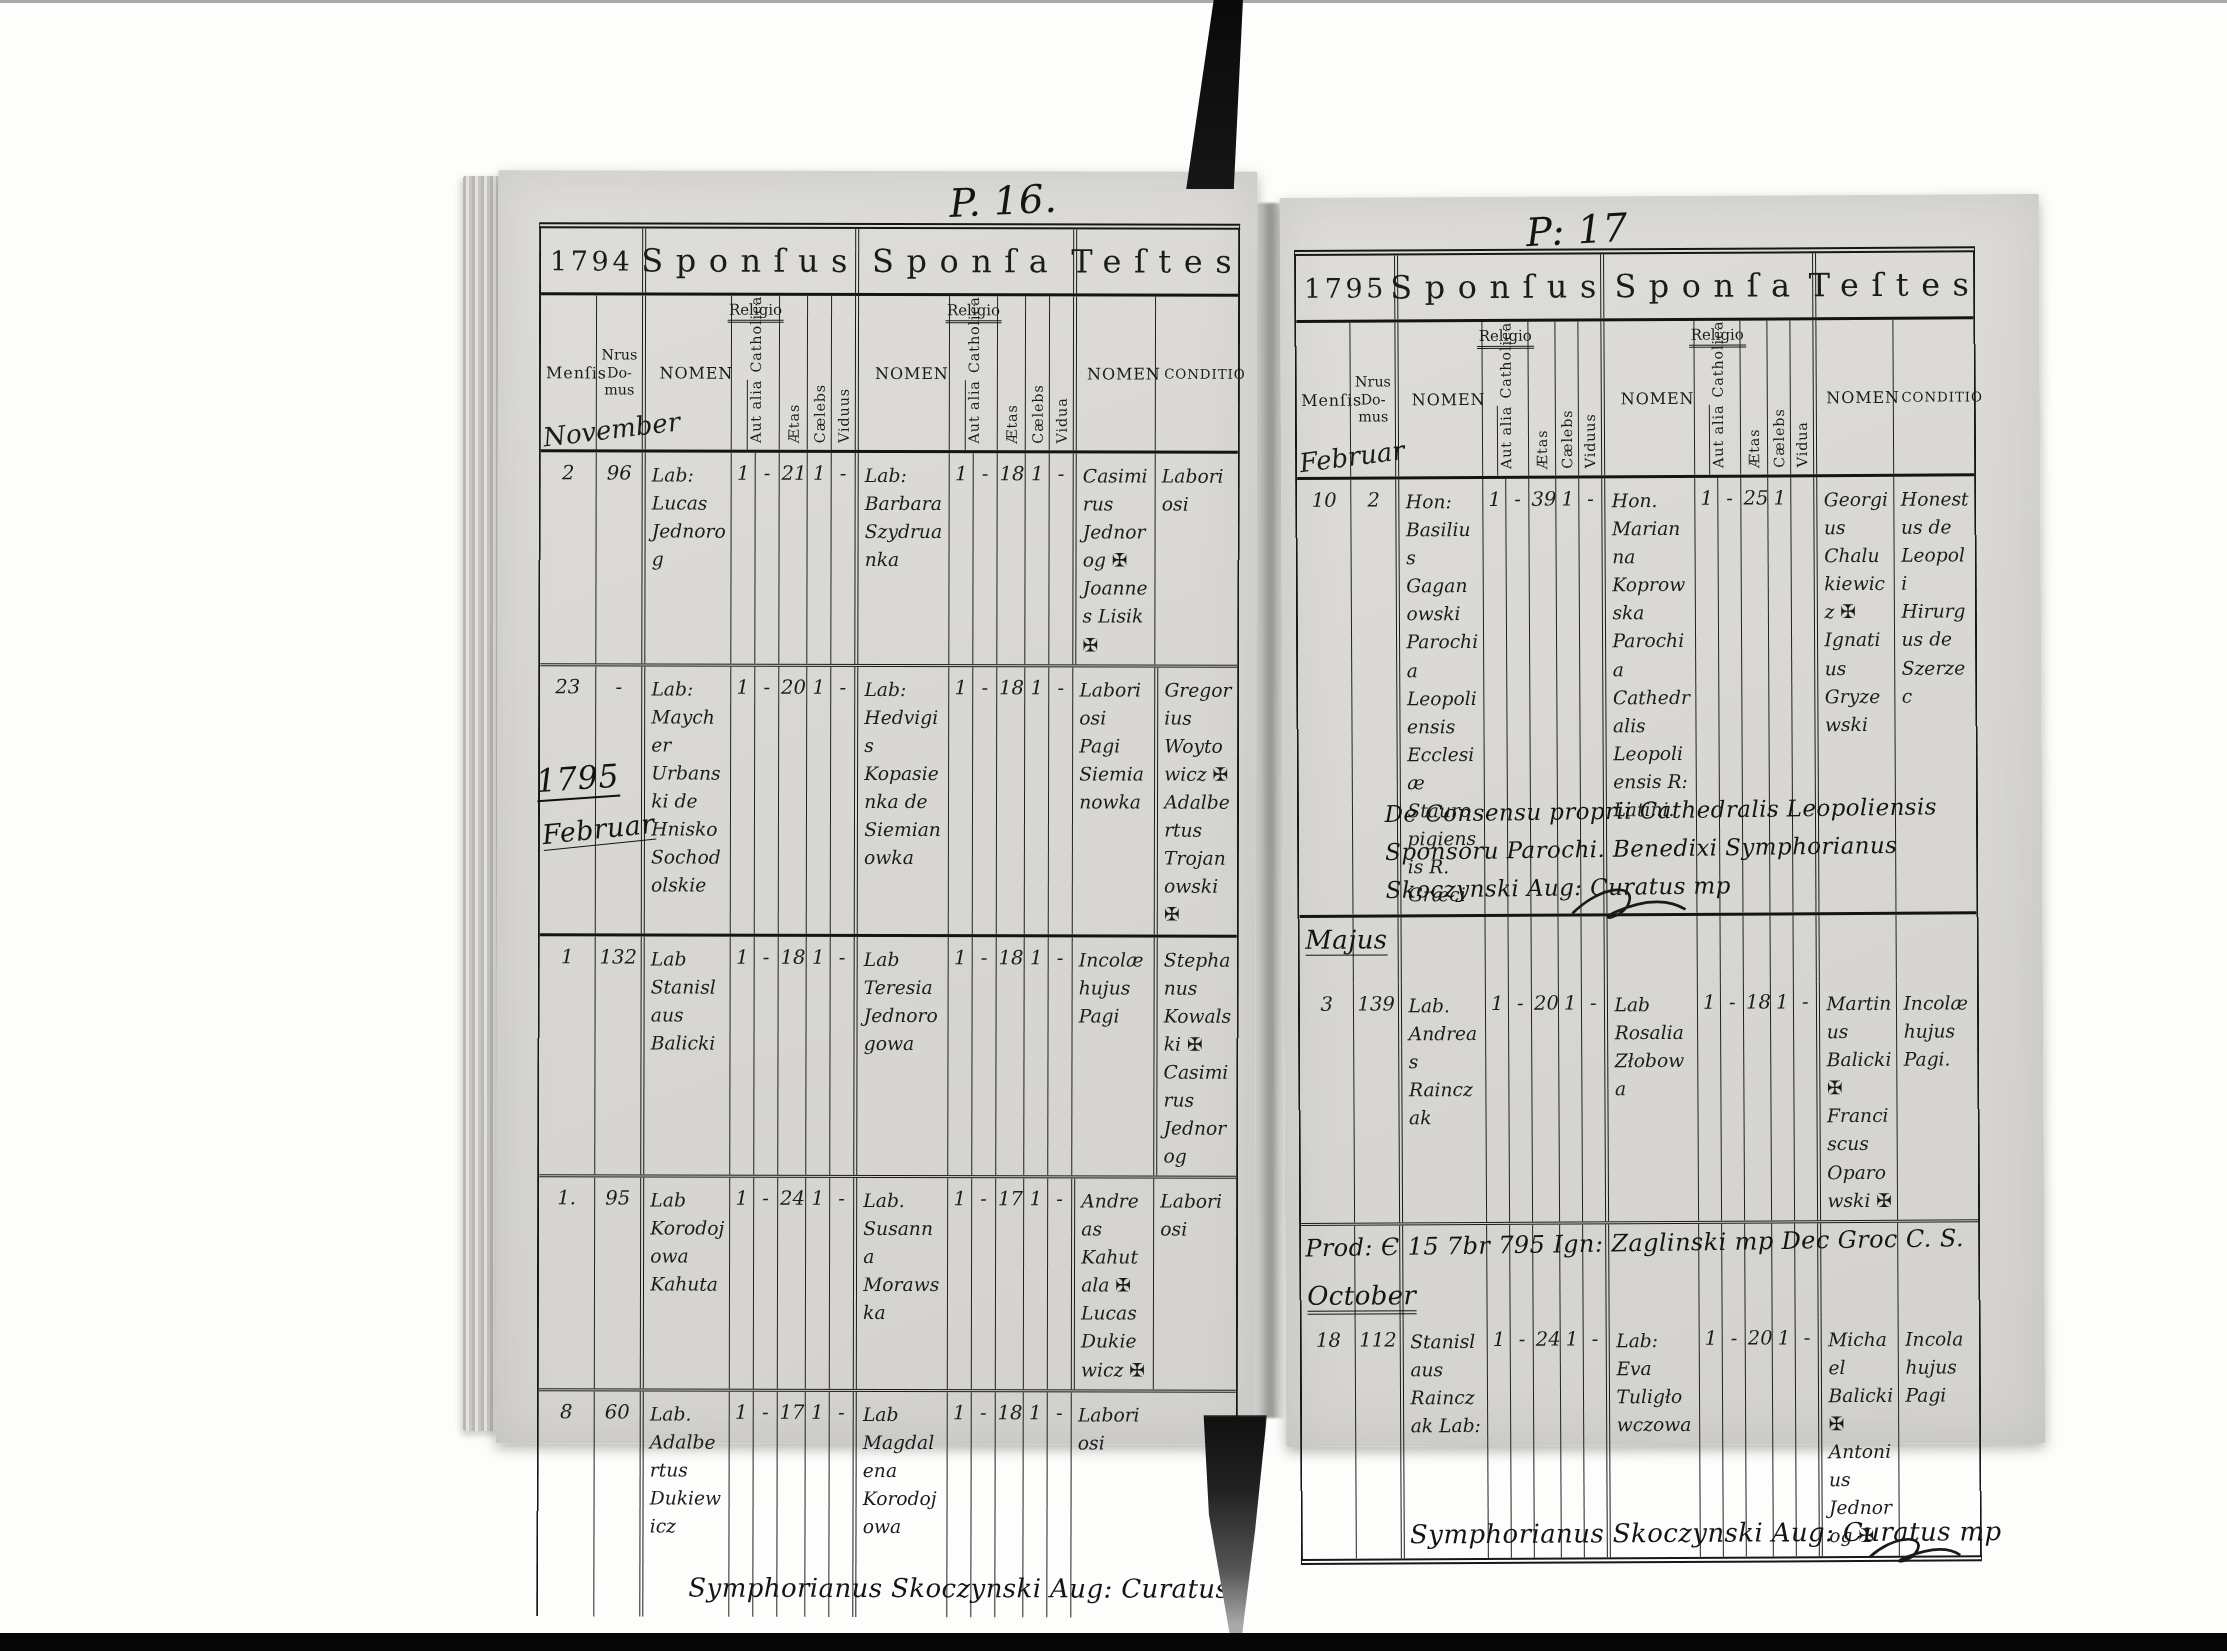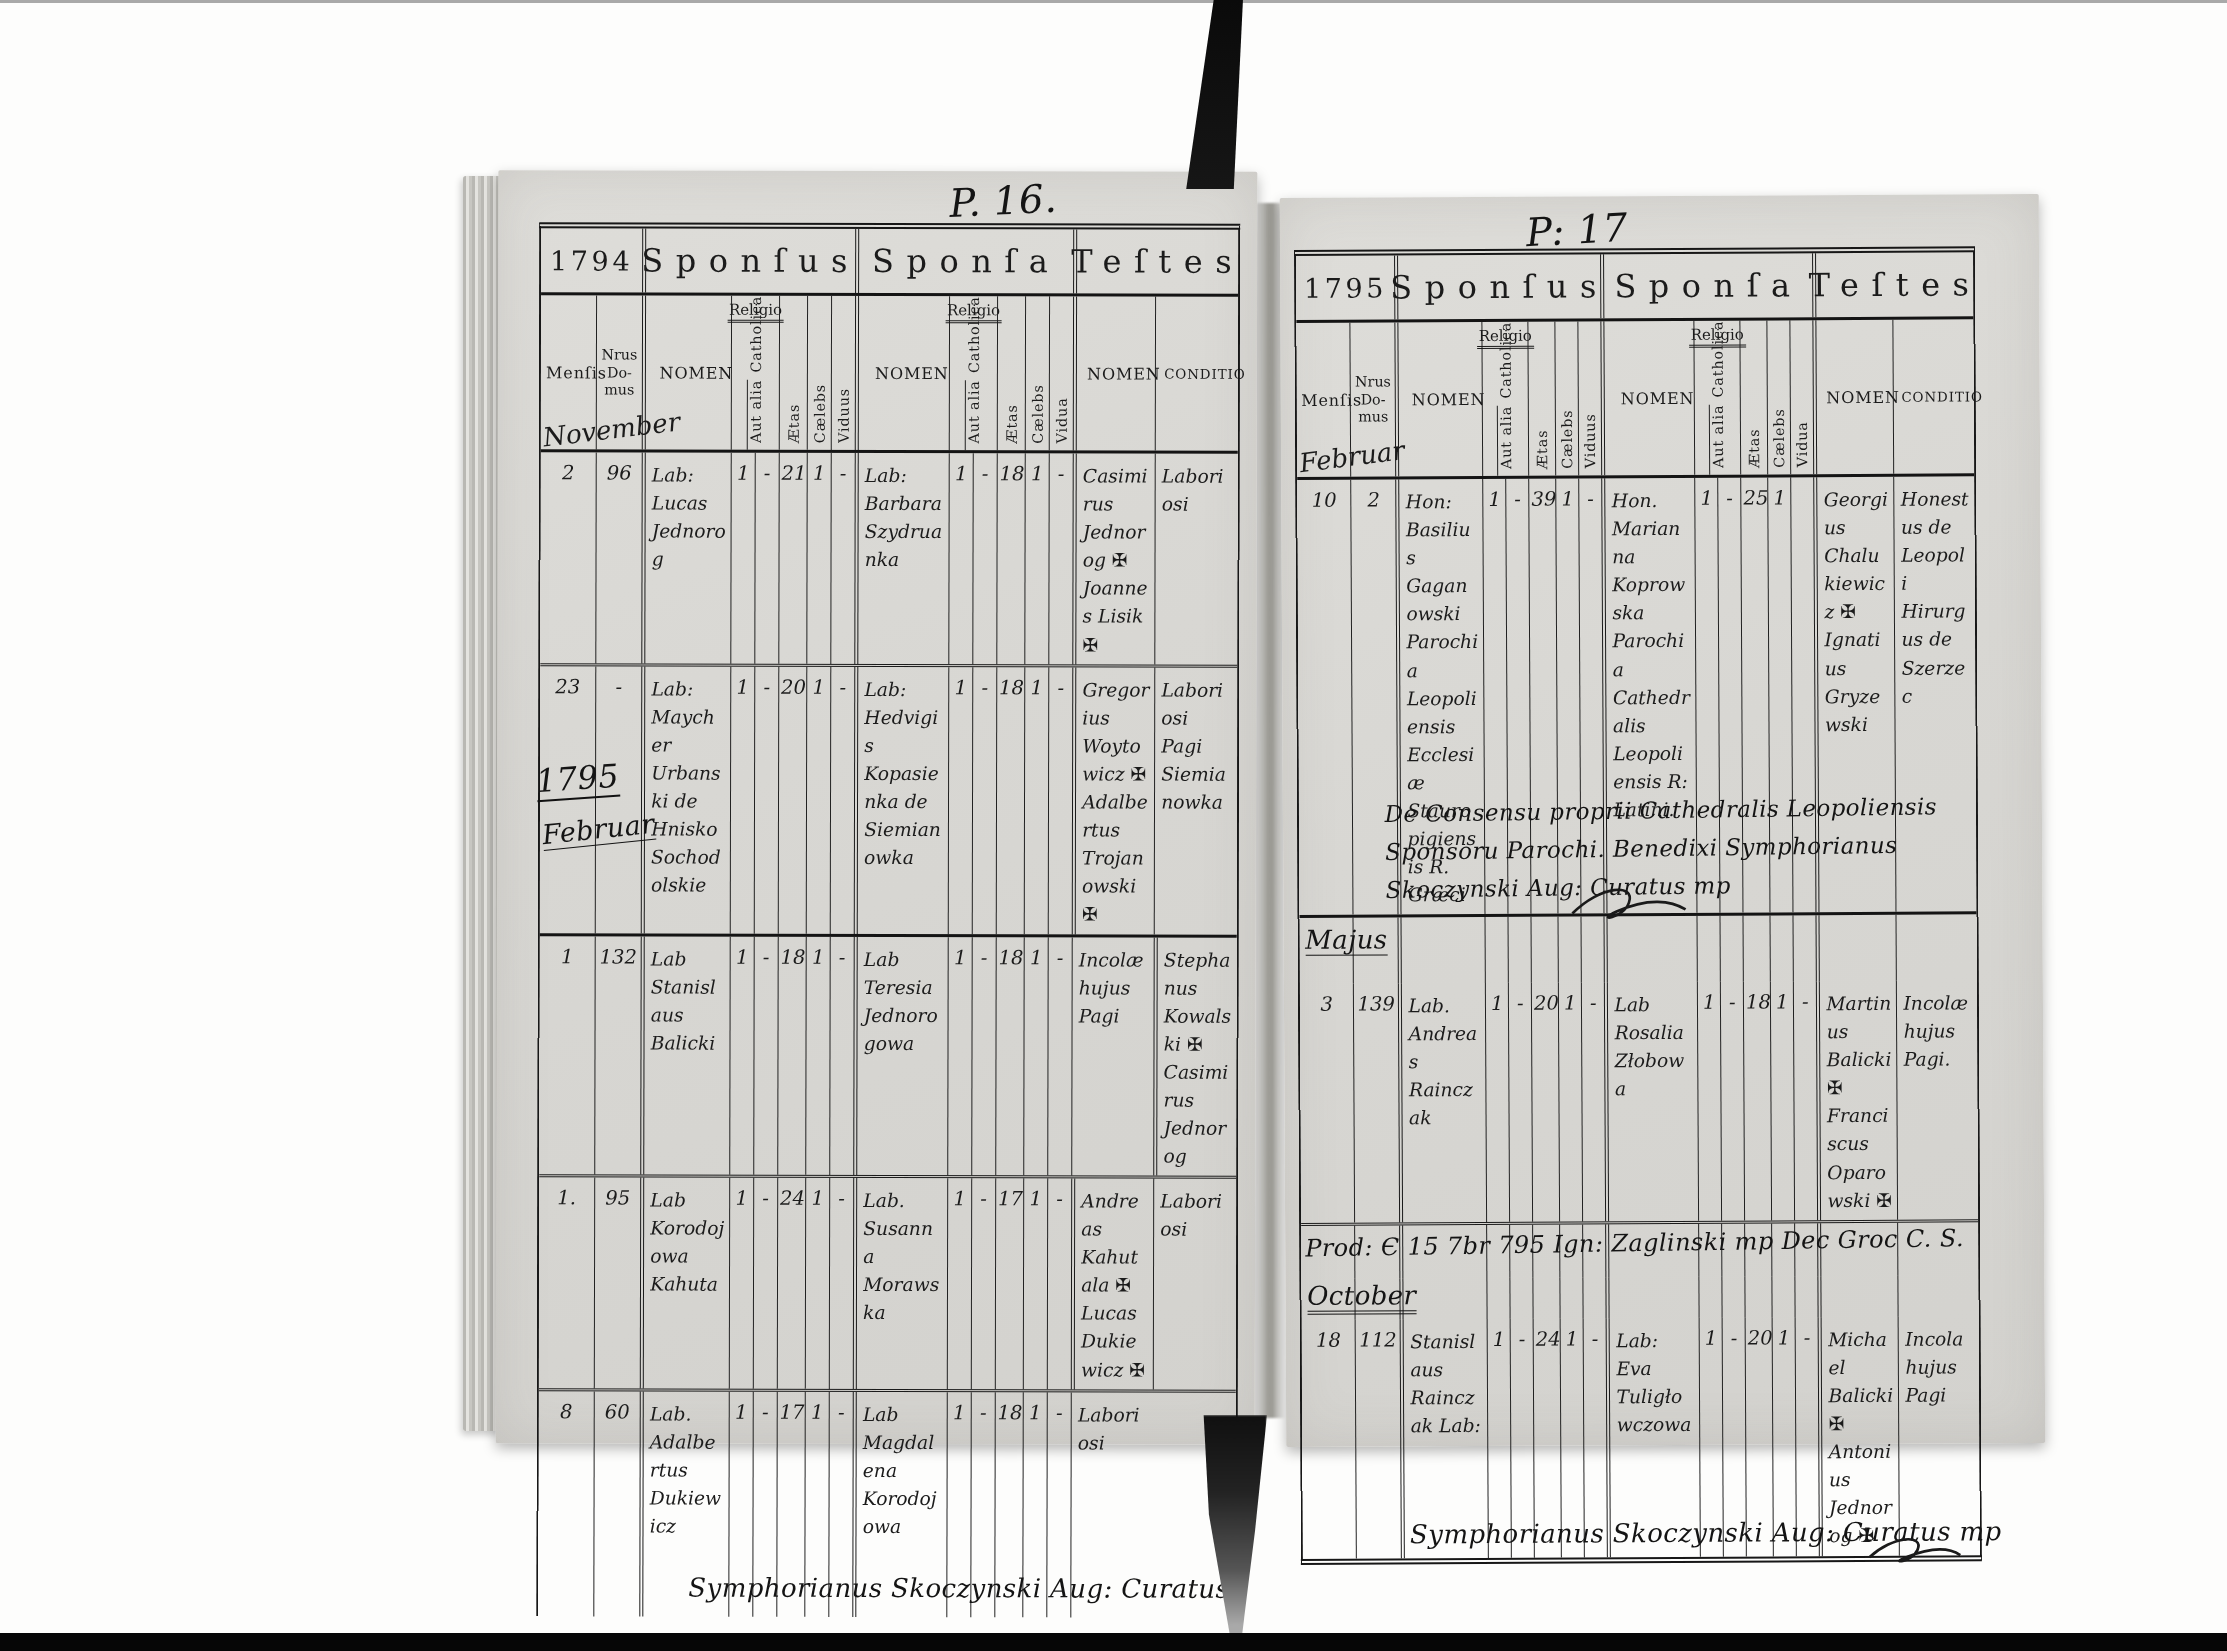--- a/index.html
+++ b/index.html
@@ -226,22 +226,22 @@
       <div class="c num">-</div>
       <div class="c num">20</div>
       <div class="c num">1</div>
       <div class="c num">-</div>
       <div class="c name sec">Lab: Hedvigis Kopasienka de Siemianowka</div>
       <div class="c num">1</div>
       <div class="c num">-</div>
       <div class="c num">18</div>
       <div class="c num">1</div>
       <div class="c num">-</div>
+      <div class="c name">Laboriosi Pagi Siemianowka</div>
       <div class="c name sec cross">Gregorius Woytowicz ✠ Adalbertus Trojanowski ✠</div>
-      <div class="c name">Laboriosi Pagi Siemianowka</div>
     </div>
 
     <div class="float-note hand yr-note">1795</div>
     <div class="float-note hand mo-note2">Februar</div>
 
     <div class="row heavy" style="min-height:151px">
       <div class="c num">1</div>
       <div class="c num">132</div>
       <div class="c name sec">Lab Stanislaus Balicki</div>
       <div class="c num">1</div>

